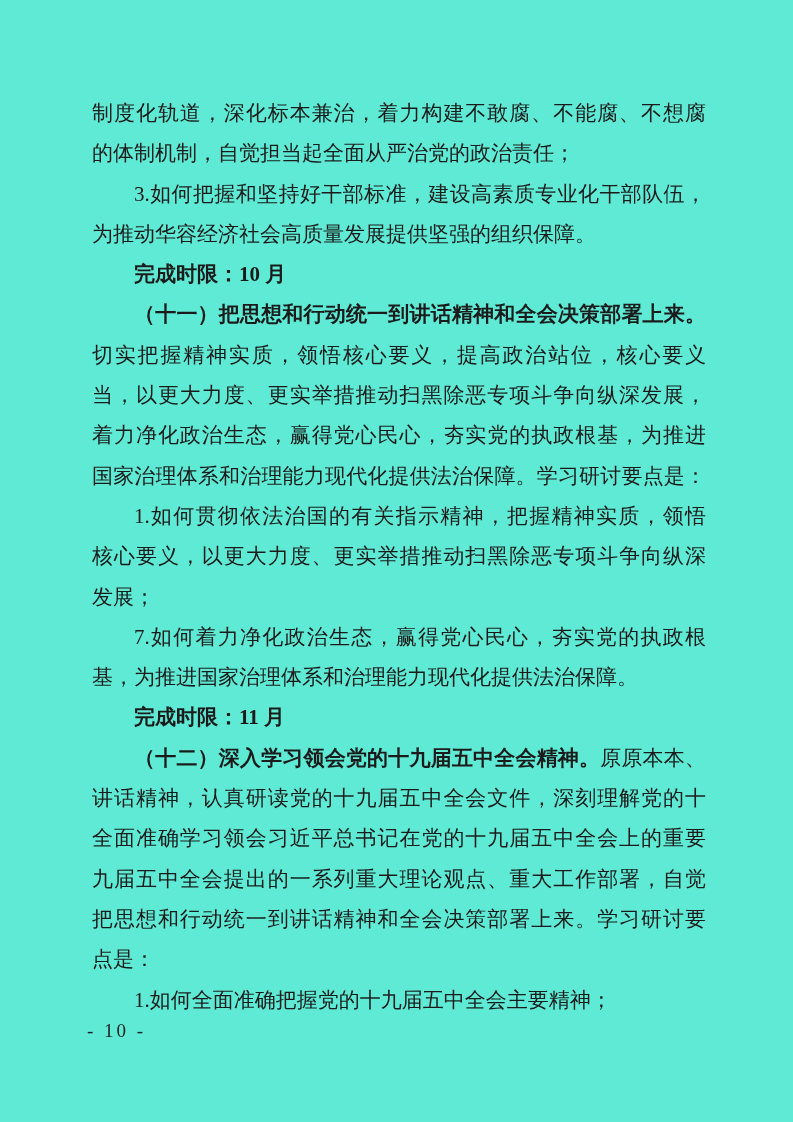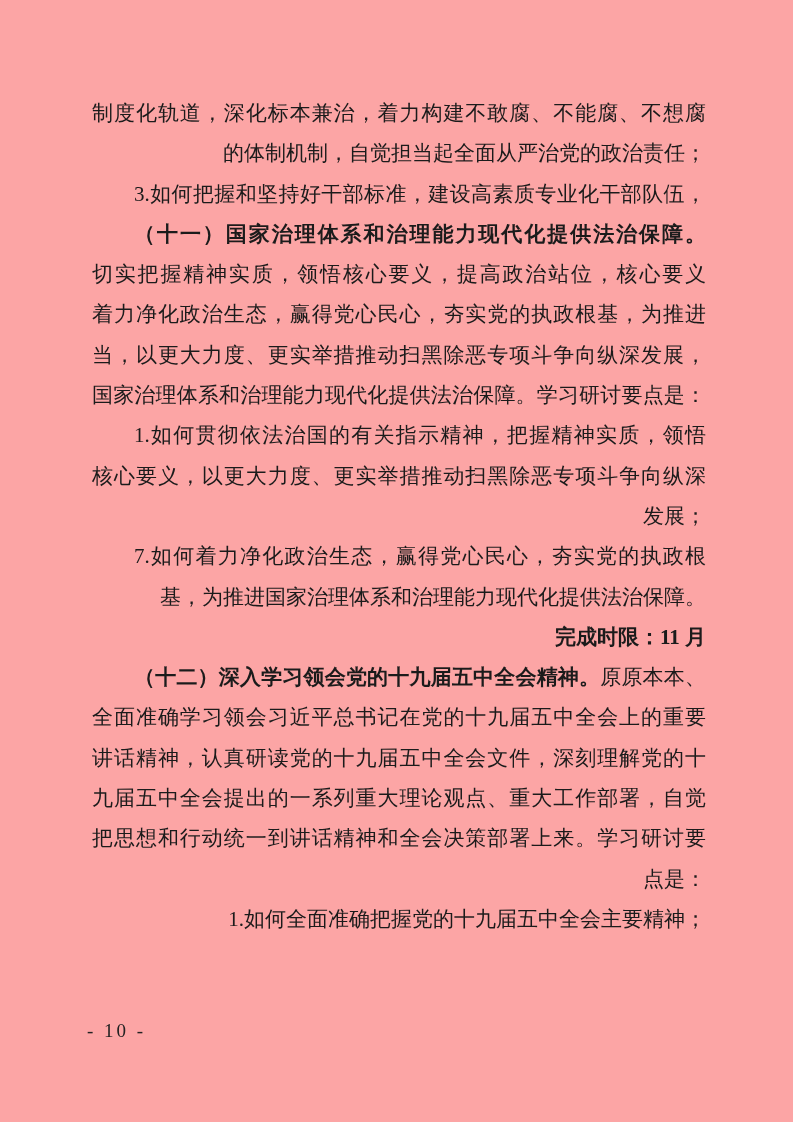--- a/index.html
+++ b/index.html
@@ -6,36 +6,36 @@
   html, body {
     margin: 0;
     padding: 0;
     background: #e8e8e8;
   }
   .page {
     position: relative;
     width: 793px;
     height: 1122px;
     margin: 0 auto;
-    background: #fca5a5;
+    background: #5eead4;
     overflow: hidden;
     font-family: "Liberation Serif", "DejaVu Serif", serif;
     color: #1b1b1b;
   }
   .body-text {
     position: absolute;
     left: 92px;
     top: 93px;
     width: 614px;
     font-size: 21px;
     line-height: 40.3px;
   }
   .line {
     height: 40.3px;
-    text-align: right;
+    text-align: left;
   }
   .line.fill {
     text-align: justify;
     text-align-last: justify;
     text-justify: inter-character;
   }
   .line.indent {
     text-indent: 42px;
   }
   .seg-bold {
@@ -52,33 +52,35 @@
   }
 </style>
 </head>
 <body>
 
 <div class="page">
   <main class="body-text" id="doc-body">
       <div class="line fill"><span class="seg-regular">制度化轨道，深化标本兼治，着力构建不敢腐、不能腐、不想腐</span></div>
       <div class="line"><span class="seg-regular">的体制机制，自觉担当起全面从严治党的政治责任；</span></div>
       <div class="line fill indent"><span class="seg-regular">3.如何把握和坚持好干部标准，建设高素质专业化干部队伍，</span></div>
-      <div class="line fill indent"><span class="seg-bold">（十一）国家治理体系和治理能力现代化提供法治保障。</span></div>
+      <div class="line"><span class="seg-regular">为推动华容经济社会高质量发展提供坚强的组织保障。</span></div>
+      <div class="line indent"><span class="seg-bold">完成时限：10 月</span></div>
+      <div class="line fill indent"><span class="seg-bold">（十一）把思想和行动统一到讲话精神和全会决策部署上来。</span></div>
       <div class="line fill"><span class="seg-regular">切实把握精神实质，领悟核心要义，提高政治站位，核心要义</span></div>
+      <div class="line fill"><span class="seg-regular">当，以更大力度、更实举措推动扫黑除恶专项斗争向纵深发展，</span></div>
       <div class="line fill"><span class="seg-regular">着力净化政治生态，赢得党心民心，夯实党的执政根基，为推进</span></div>
-      <div class="line fill"><span class="seg-regular">当，以更大力度、更实举措推动扫黑除恶专项斗争向纵深发展，</span></div>
       <div class="line fill"><span class="seg-regular">国家治理体系和治理能力现代化提供法治保障。学习研讨要点是：</span></div>
       <div class="line fill indent"><span class="seg-regular">1.如何贯彻依法治国的有关指示精神，把握精神实质，领悟</span></div>
       <div class="line fill"><span class="seg-regular">核心要义，以更大力度、更实举措推动扫黑除恶专项斗争向纵深</span></div>
       <div class="line"><span class="seg-regular">发展；</span></div>
       <div class="line fill indent"><span class="seg-regular">7.如何着力净化政治生态，赢得党心民心，夯实党的执政根</span></div>
       <div class="line"><span class="seg-regular">基，为推进国家治理体系和治理能力现代化提供法治保障。</span></div>
       <div class="line indent"><span class="seg-bold">完成时限：11 月</span></div>
       <div class="line fill indent"><span class="seg-bold">（十二）深入学习领会党的十九届五中全会精神。</span><span class="seg-regular">原原本本、</span></div>
+      <div class="line fill"><span class="seg-regular">讲话精神，认真研读党的十九届五中全会文件，深刻理解党的十</span></div>
       <div class="line fill"><span class="seg-regular">全面准确学习领会习近平总书记在党的十九届五中全会上的重要</span></div>
-      <div class="line fill"><span class="seg-regular">讲话精神，认真研读党的十九届五中全会文件，深刻理解党的十</span></div>
       <div class="line fill"><span class="seg-regular">九届五中全会提出的一系列重大理论观点、重大工作部署，自觉</span></div>
       <div class="line fill"><span class="seg-regular">把思想和行动统一到讲话精神和全会决策部署上来。学习研讨要</span></div>
       <div class="line"><span class="seg-regular">点是：</span></div>
       <div class="line indent"><span class="seg-regular">1.如何全面准确把握党的十九届五中全会主要精神；</span></div>
     </main>
   <div class="footer-page-number">- 10 -</div>
 </div>
 
 </body></html>

